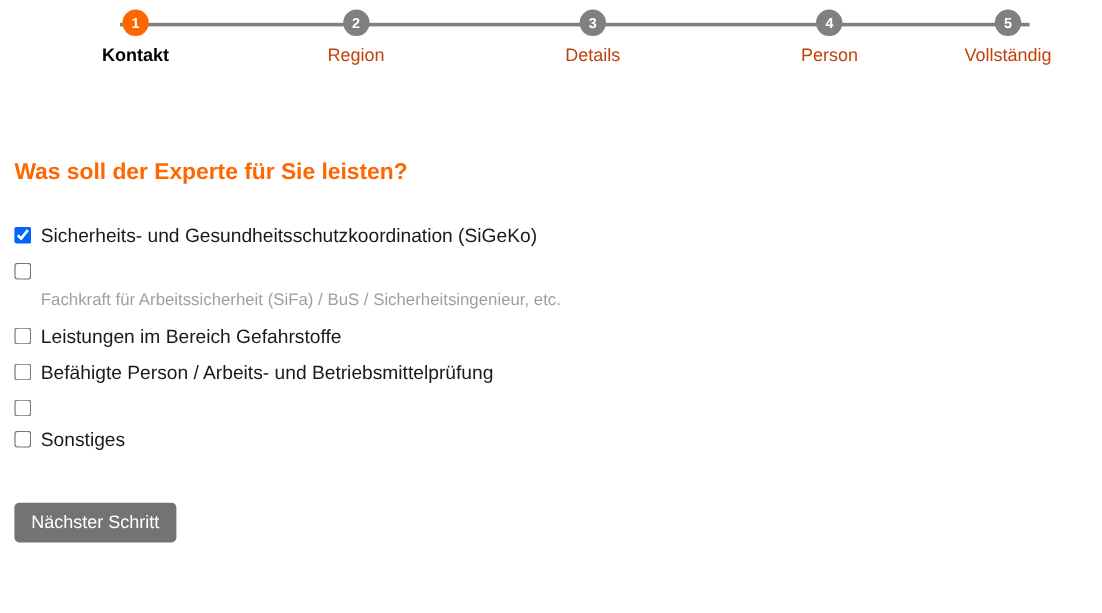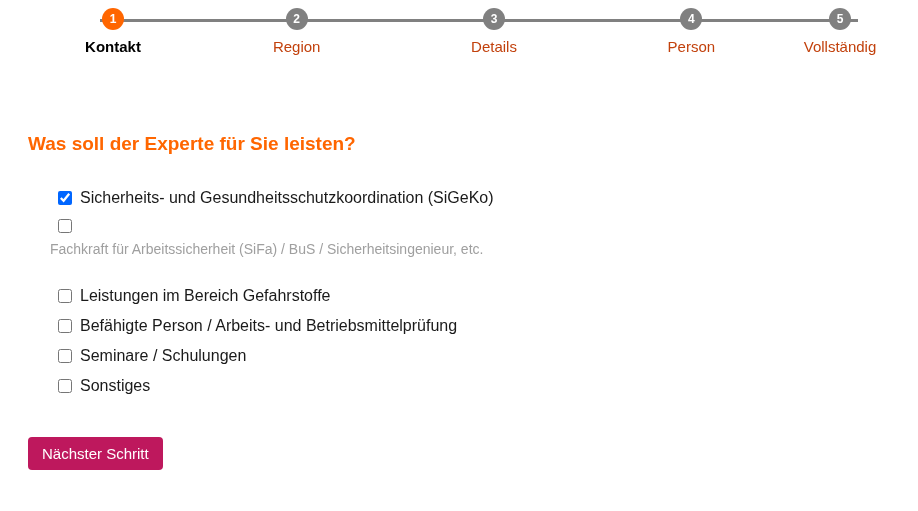--- a/index.html
+++ b/index.html
@@ -58,61 +58,59 @@
       top: 19px;
       left: 100px;
       right: 60px;
       height: 3px;
       background: #808080;
       z-index: 0;
     }
     .stepper-wrap { position: relative; }
 
     .content {
-      padding: 0 28px;
+      padding: 0 12px;
       margin-top: 78px;
     }
     .heading {
       color: #ff6600;
       font-size: 19px;
       font-weight: bold;
       margin-bottom: 34px;
     }
     .options {
       display: flex;
       flex-direction: column;
       gap: 12px;
     }
     .option-row {
       display: flex;
-      align-items: center;
       gap: 8px;
-      margin-left: 30px;
     }
     .option-row input[type="checkbox"] {
       width: 14px;
       height: 14px;
       accent-color: #0066ff;
       cursor: pointer;
     }
     .option-label {
       font-size: 16px;
       color: #1a1a1a;
       cursor: pointer;
     }
     .option-hint {
       font-size: 14px;
       color: #9f9f9f;
       margin-left: 22px;
       margin-top: -4px;
-      margin-bottom: 18px;
+      margin-bottom: 4px;
     }
     .next-btn {
       margin-top: 42px;
-      background: #be185d;
+      background: #737373;
       color: #fff;
       border: none;
       border-radius: 4px;
       padding: 8px 14px;
       font-size: 15px;
       cursor: pointer;
     }
   </style>
 </head>
 <body>
@@ -164,21 +162,20 @@
       <label class="option-label">Leistungen im Bereich Gefahrstoffe</label>
     </div>
 
     <div class="option-row">
       <input type="checkbox" style="">
       <label class="option-label">Befähigte Person / Arbeits- und Betriebsmittelprüfung</label>
     </div>
 
     <div class="option-row">
       <input type="checkbox" style="">
-      <label class="option-label">Seminare / Schulungen</label>
     </div>
 
     <div class="option-row">
       <input type="checkbox" style="">
       <label class="option-label">Sonstiges</label>
     </div>
 
   </div>
 
   <button class="next-btn">Nächster Schritt</button>

